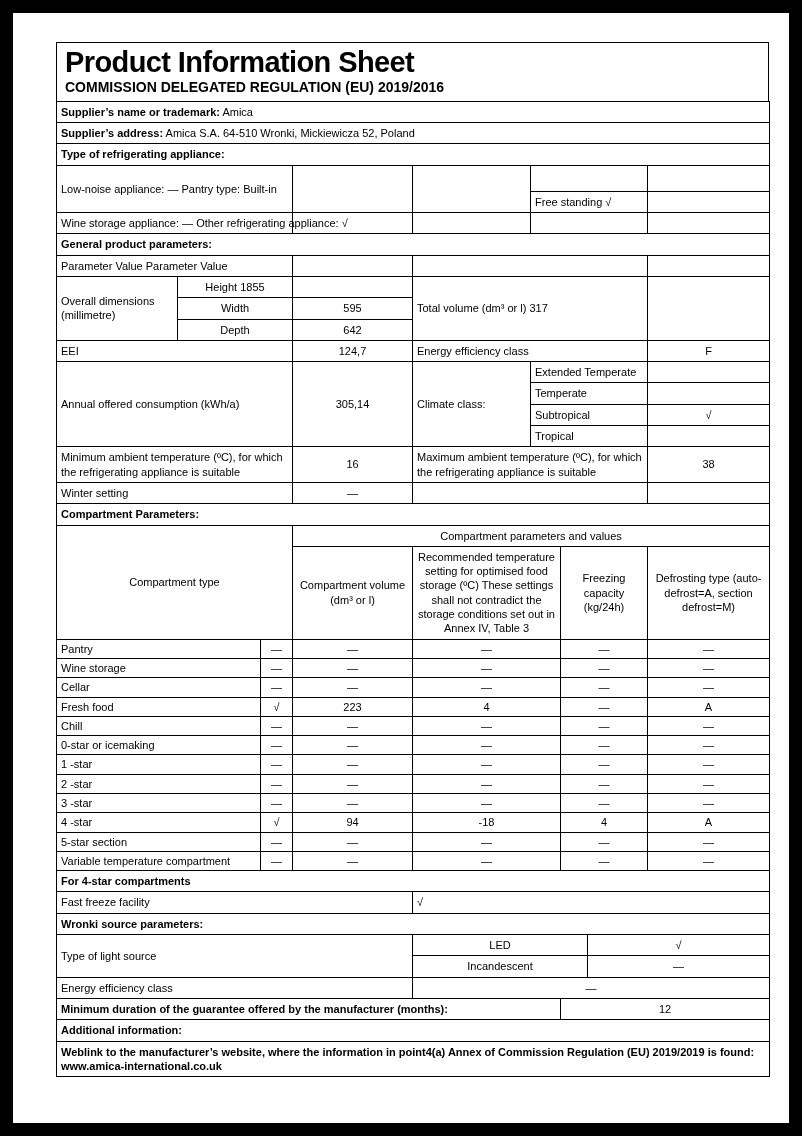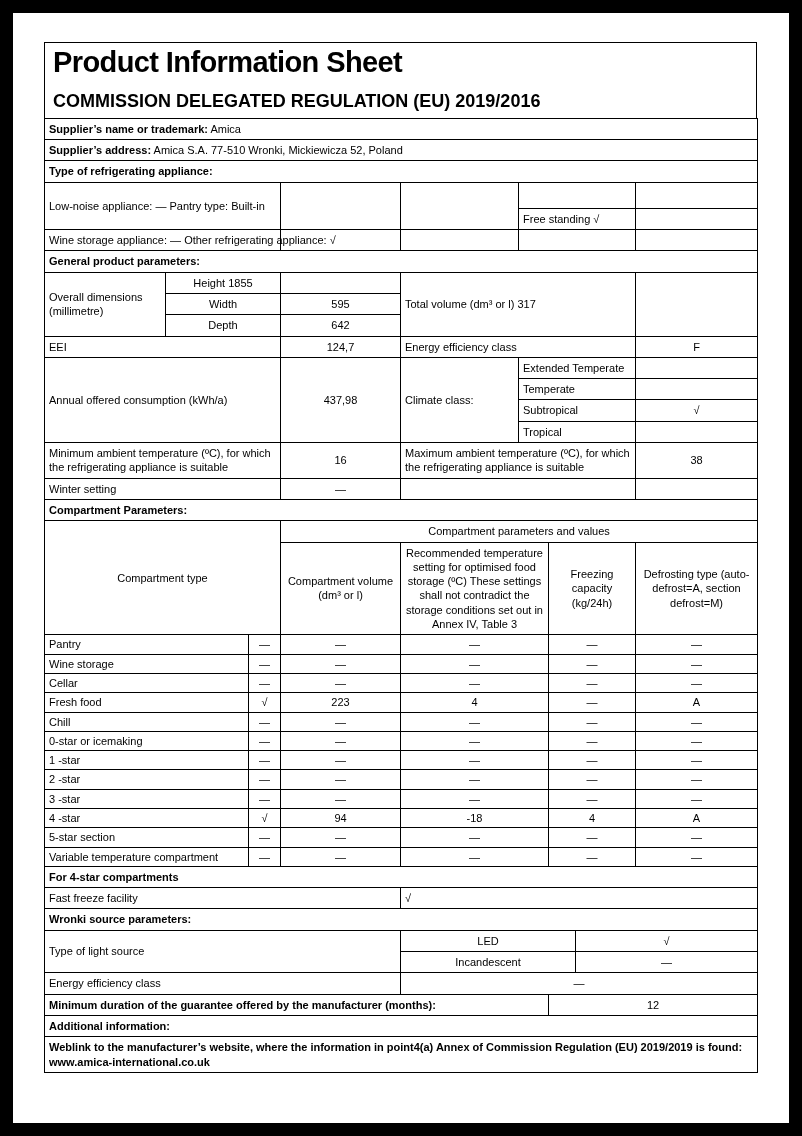--- a/index.html
+++ b/index.html
@@ -1,22 +1,22 @@
 <!DOCTYPE html>
 <html><head>
 <meta charset="utf-8">
 <style>
   html,body{margin:0;padding:0}
   body{width:802px;height:1136px;position:relative;background:#fff;color:#000;
        font-family:"Liberation Sans",sans-serif;overflow:hidden}
   .frame{position:absolute;inset:0;border:13px solid #000;pointer-events:none}
-  .sheet{position:absolute;left:44px;top:42px;width:713px}
+  .sheet{position:absolute;left:56px;top:42px;width:713px}
   .box{border:1px solid #000;padding:4px 8px 6px 8px}
   .title{font-size:29px;font-weight:bold;letter-spacing:-0.6px;line-height:1.1}
-  .subtitle{font-size:18px;font-weight:bold;margin-top:12px}
+  .subtitle{font-size:14px;font-weight:bold;margin-top:0}
   table.t{border-collapse:collapse;table-layout:fixed;width:713px;margin-top:-1px}
   .t td{border:1px solid #000;font-size:11px;line-height:1.3;padding:3px 4px;
         vertical-align:middle;word-wrap:break-word}
   .b{font-weight:bold}
   .c{text-align:center}
   .top{vertical-align:top}
   .nw{white-space:nowrap;overflow:visible}
   .tiny{font-size:7px;line-height:1.3;padding:2px}
   .cb td{padding:2px 4px}
   .r19 td{height:19px}
@@ -36,21 +36,21 @@
 
   <table class="t">
     <colgroup>
         <col style="width:713px">
       </colgroup>
     <tbody>
         <tr>
       <td><span class="b">Supplier’s name or trademark:</span> <span>Amica</span></td>
     </tr>
     <tr>
-      <td><span class="b">Supplier’s address:</span> <span>Amica S.A. 77-510 Wronki, Mickiewicza 52, Poland</span></td>
+      <td><span class="b">Supplier’s address:</span> <span>Amica S.A. 64-510 Wronki, Mickiewicza 52, Poland</span></td>
     </tr>
     <tr>
       <td class="b">Type of refrigerating appliance:</td>
     </tr>
   </tbody>
     </table>
 
   <table class="t">
     <colgroup>
         <col style="width:236px">
@@ -84,20 +84,26 @@
   <table class="t">
     <colgroup>
         <col style="width:236px">
         <col style="width:120px">
         <col style="width:235px">
         <col style="width:122px">
       </colgroup>
     <tbody>
         <tr>
       <td colspan="4" class="b">General product parameters:</td>
+    </tr>
+    <tr>
+      <td>Parameter Value Parameter Value</td>
+      <td></td>
+      <td></td>
+      <td></td>
     </tr>
   </tbody>
     </table>
 
   <table class="t">
     <colgroup>
         <col style="width:121px">
         <col style="width:115px">
         <col style="width:120px">
         <col style="width:235px">
@@ -143,21 +149,21 @@
     <colgroup>
         <col style="width:236px">
         <col style="width:120px">
         <col style="width:118px">
         <col style="width:117px">
         <col style="width:122px">
       </colgroup>
     <tbody>
         <tr>
       <td rowspan="4" class="top">Annual offered consumption (kWh/a)</td>
-      <td rowspan="4" class="top c">437,98</td>
+      <td rowspan="4" class="top c">305,14</td>
       <td rowspan="4">Climate class:</td>
       <td>Extended Temperate</td>
       <td class="c"></td>
     </tr>
     <tr>
       <td>Temperate</td>
       <td class="c"></td>
     </tr>
     <tr>
       <td>Subtropical</td>

